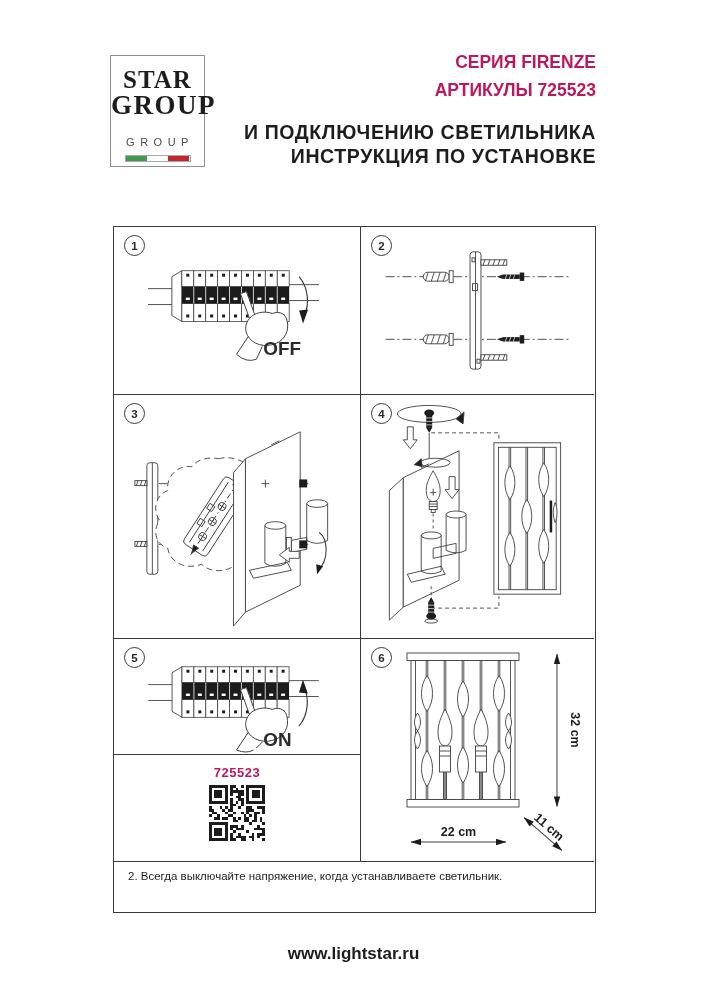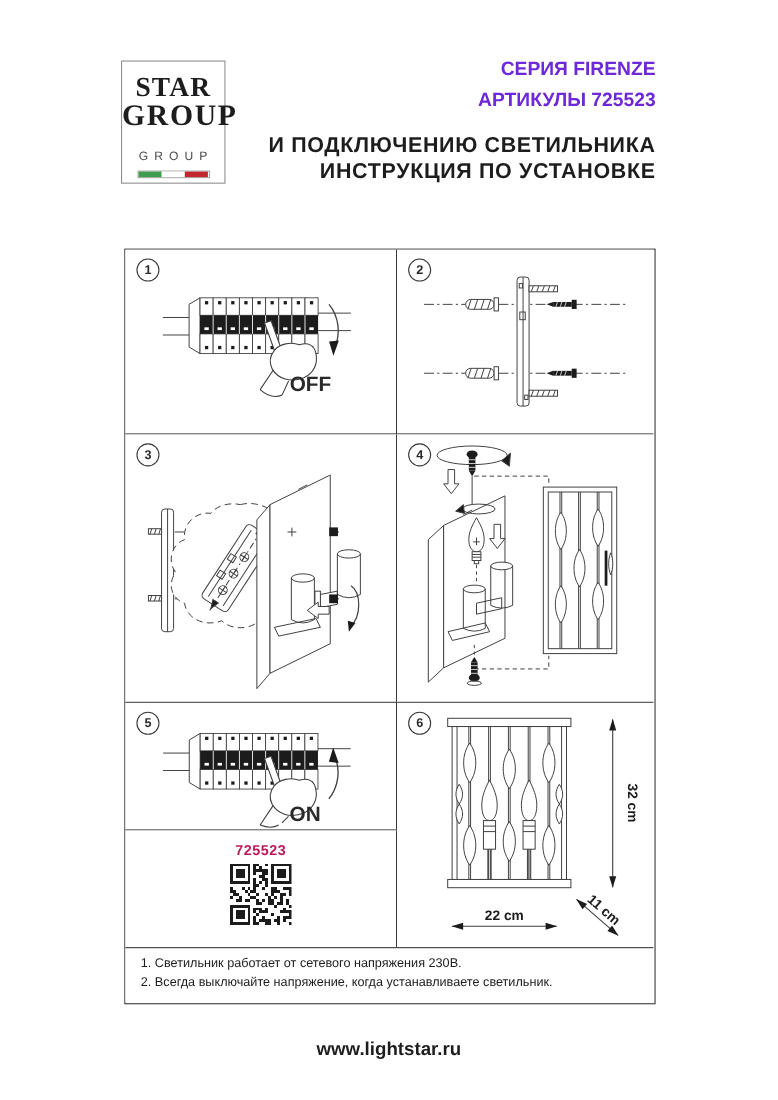--- a/index.html
+++ b/index.html
@@ -11,21 +11,21 @@
             border:1.2px solid #8f8f8f;text-align:center;box-sizing:border-box;background:#fff;}
   .logo-l1{font-family:"Liberation Serif",serif;font-weight:bold;font-size:25px;line-height:25px;
            margin-top:11px;letter-spacing:1px;color:#1d1d1f;}
   .logo-l2{font-family:"Liberation Serif",serif;font-weight:bold;font-size:27px;line-height:27px;
            letter-spacing:1.5px;color:#1d1d1f;}
   .logo-group{font-size:11px;letter-spacing:5.5px;color:#4a4a4a;margin-top:17px;padding-left:5px;}
   .logo-flag{width:64px;height:5px;border:1px solid #a9a9a9;margin:7px auto 0;display:flex;}
   .logo-flag span{flex:1;}
 
   .hdr-series{position:absolute;right:111px;top:48px;text-align:right;
-              font-weight:bold;font-size:17.5px;line-height:28px;color:#6d28d9;}
+              font-weight:bold;font-size:17.5px;line-height:28px;color:#be185d;}
   .hdr-title{position:absolute;right:111px;top:121px;text-align:right;
              font-weight:bold;font-size:19.5px;line-height:23.5px;letter-spacing:0.6px;color:#1d1d1f;}
 
   
   .grid{position:absolute;left:113px;top:226px;width:483px;height:687px;
         border:1.6px solid #3a3a3a;box-sizing:border-box;background:#fff;}
   .cell{position:absolute;box-sizing:border-box;background:#fff;}
   .br{border-right:1.2px solid #3a3a3a;}
   .bb{border-bottom:1.2px solid #3a3a3a;}
   .bt{border-top:1.2px solid #3a3a3a;}
@@ -687,19 +687,18 @@
       <g transform="rotate(41 182 195)">
         <line x1="157" y1="195" x2="207" y2="195" stroke="#3f3f3f" stroke-width="1"></line>
         <polygon points="167,191.8 167,198.2 156.5,195" fill="#1c1c1c"></polygon>
         <polygon points="197,191.8 197,198.2 207.5,195" fill="#1c1c1c"></polygon>
         <text class="dimlbl" text-anchor="middle" x="182" y="190">11 cm</text>
       </g>
     </svg>
   </div>
 
   <div class="cell cnotes bt">
-    <div class="note-line">1. Светильник работает от сетевого напряжения 230В.</div>
     <div class="note-line">2. Всегда выключайте напряжение, когда устанавливаете светильник.</div>
   </div>
 
 </div>
 
 <div class="footer-url">www.lightstar.ru</div>
 
 </body></html>

